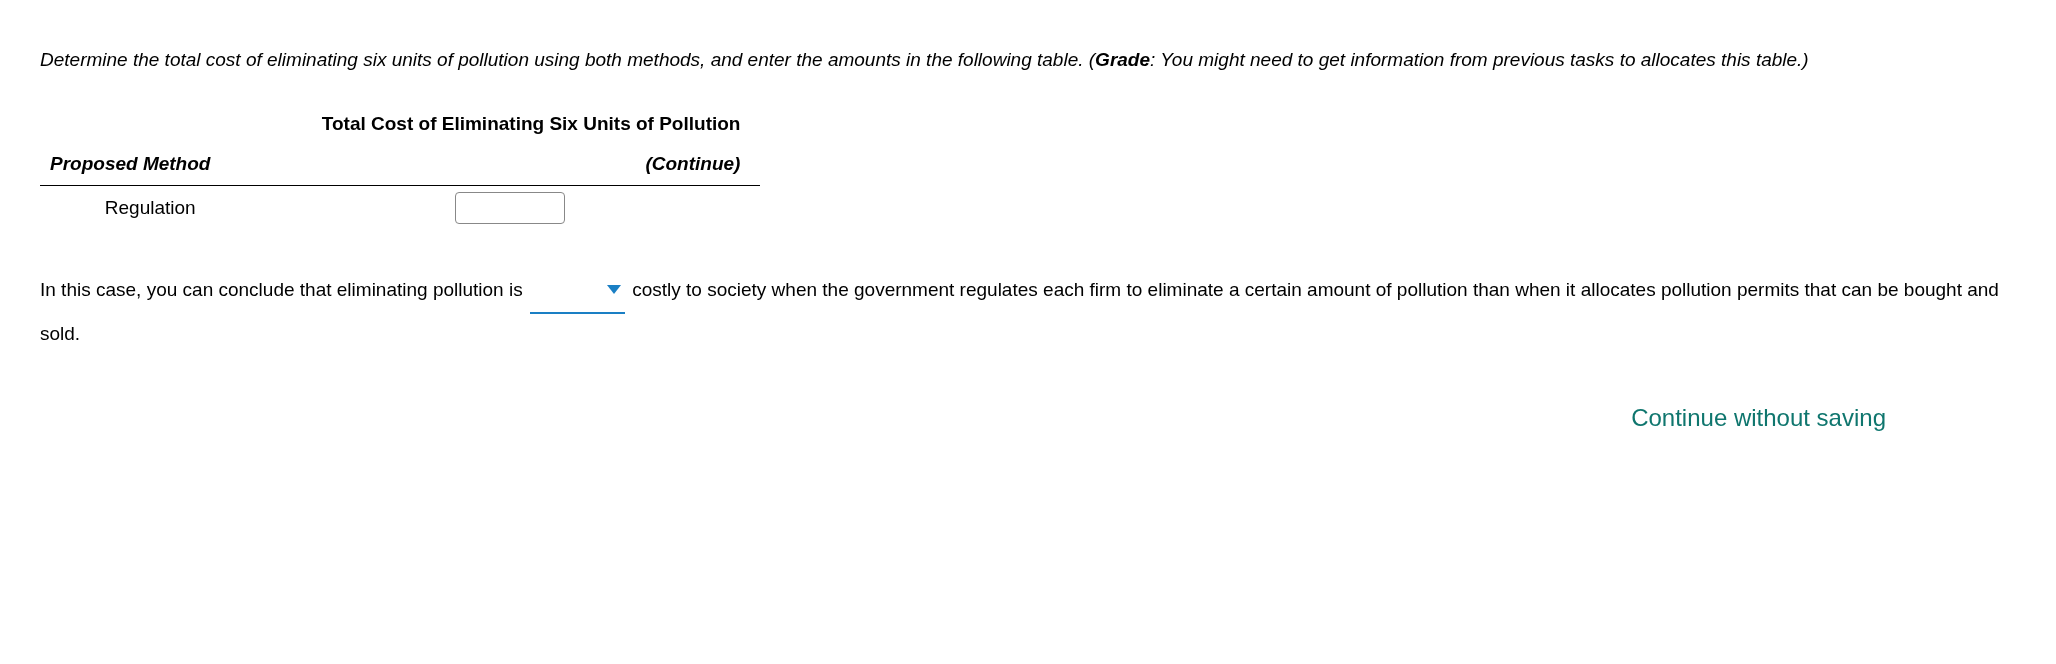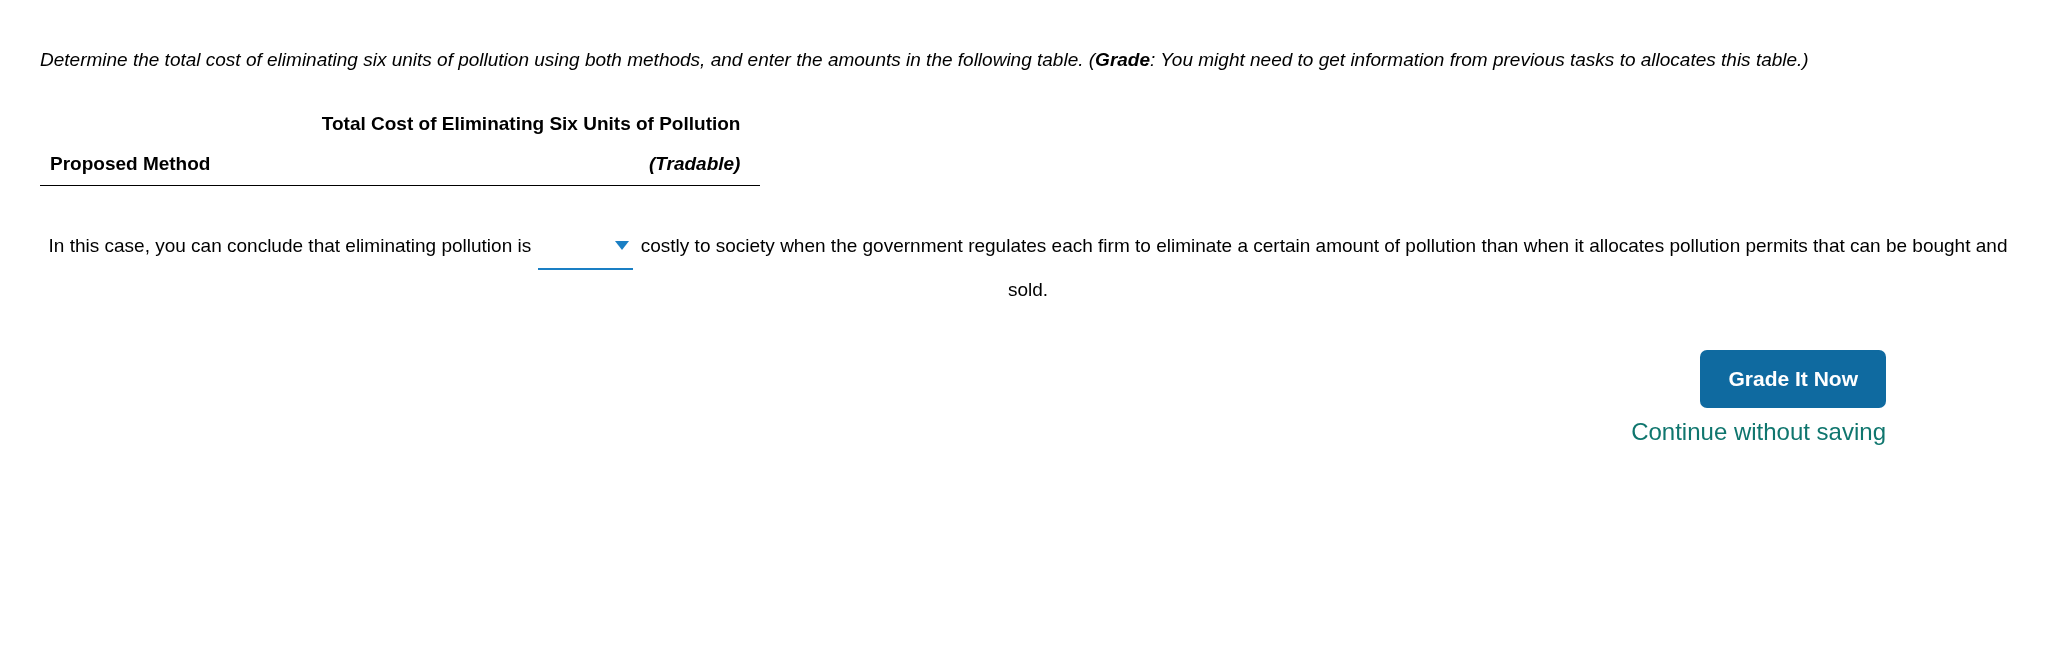--- a/index.html
+++ b/index.html
@@ -27,20 +27,21 @@
   }
   .cost-table th {
     font-weight: bold;
     padding: 8px 20px 10px 20px;
     text-align: right;
   }
   .cost-table .col-method {
     text-align: center;
     padding-left: 10px;
     padding-right: 50px;
+    font-style: italic;
   }
   .cost-table .header-row th {
     border-bottom: 1.5px solid #000;
   }
   .cost-table .col-cost-header {
     min-width: 500px;
   }
   .cost-table .subhead {
     font-style: italic;
     font-weight: bold;
@@ -59,21 +60,20 @@
     height: 32px;
     border: 1.5px solid #888;
     border-radius: 4px;
     font-size: 17px;
     padding: 2px 6px;
     text-align: left;
   }
   .paragraph {
     line-height: 2.1;
     margin-bottom: 40px;
-    text-align: center;
   }
   .dropdown-blank {
     display: inline-block;
     min-width: 95px;
     border-bottom: 2px solid #1a7fc4;
     text-align: right;
     padding: 0 4px 2px 4px;
     vertical-align: baseline;
     position: relative;
     cursor: pointer;
@@ -128,29 +128,34 @@
 </div>
 
 <table class="cost-table">
   <thead>
     <tr>
       <th></th>
       <th class="col-cost-header">Total Cost of Eliminating Six Units of Pollution</th>
     </tr>
     <tr class="header-row">
       <th class="col-method">Proposed Method</th>
-      <th class="subhead">(Tradable)</th>
+      <th class="subhead">(Continue)</th>
     </tr>
   </thead>
   <tbody>
+    <tr>
+      <td class="row-label">Regulation</td>
+      <td>
+        <input class="num-input" type="text" value="" style="">
+      </td>
+    </tr>
   </tbody>
 </table>
 
 <div class="paragraph">
   <span>In this case, you can conclude that eliminating pollution is </span><span class="dropdown-blank"><span></span><span class="caret"></span></span><span> costly to society when the government regulates each firm to eliminate a certain amount of pollution than when it allocates pollution permits that can be bought and sold.</span>
 </div>
 
 <div class="button-row">
-  <button class="btn">Grade It Now</button>
 </div>
 <div class="continue-link-wrap">
   <a class="continue-link">Continue without saving</a>
 </div>
 
 </body></html>

